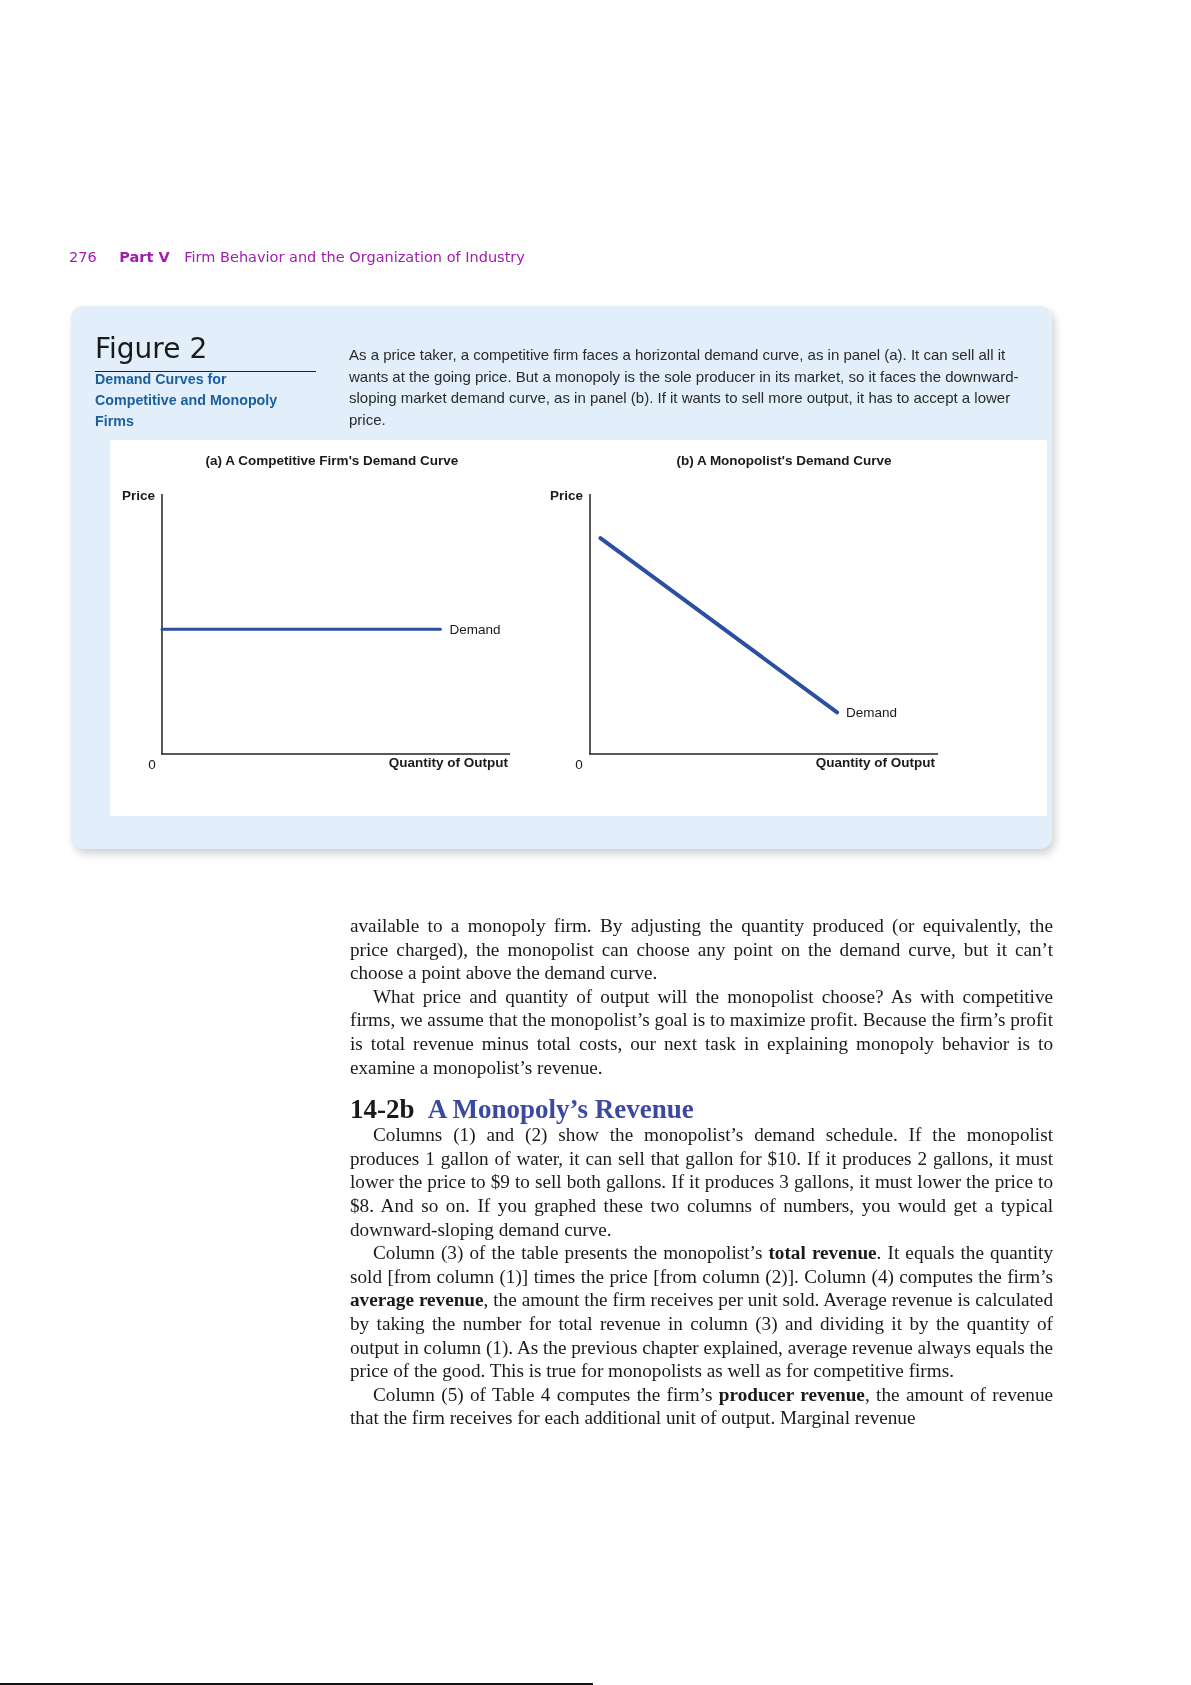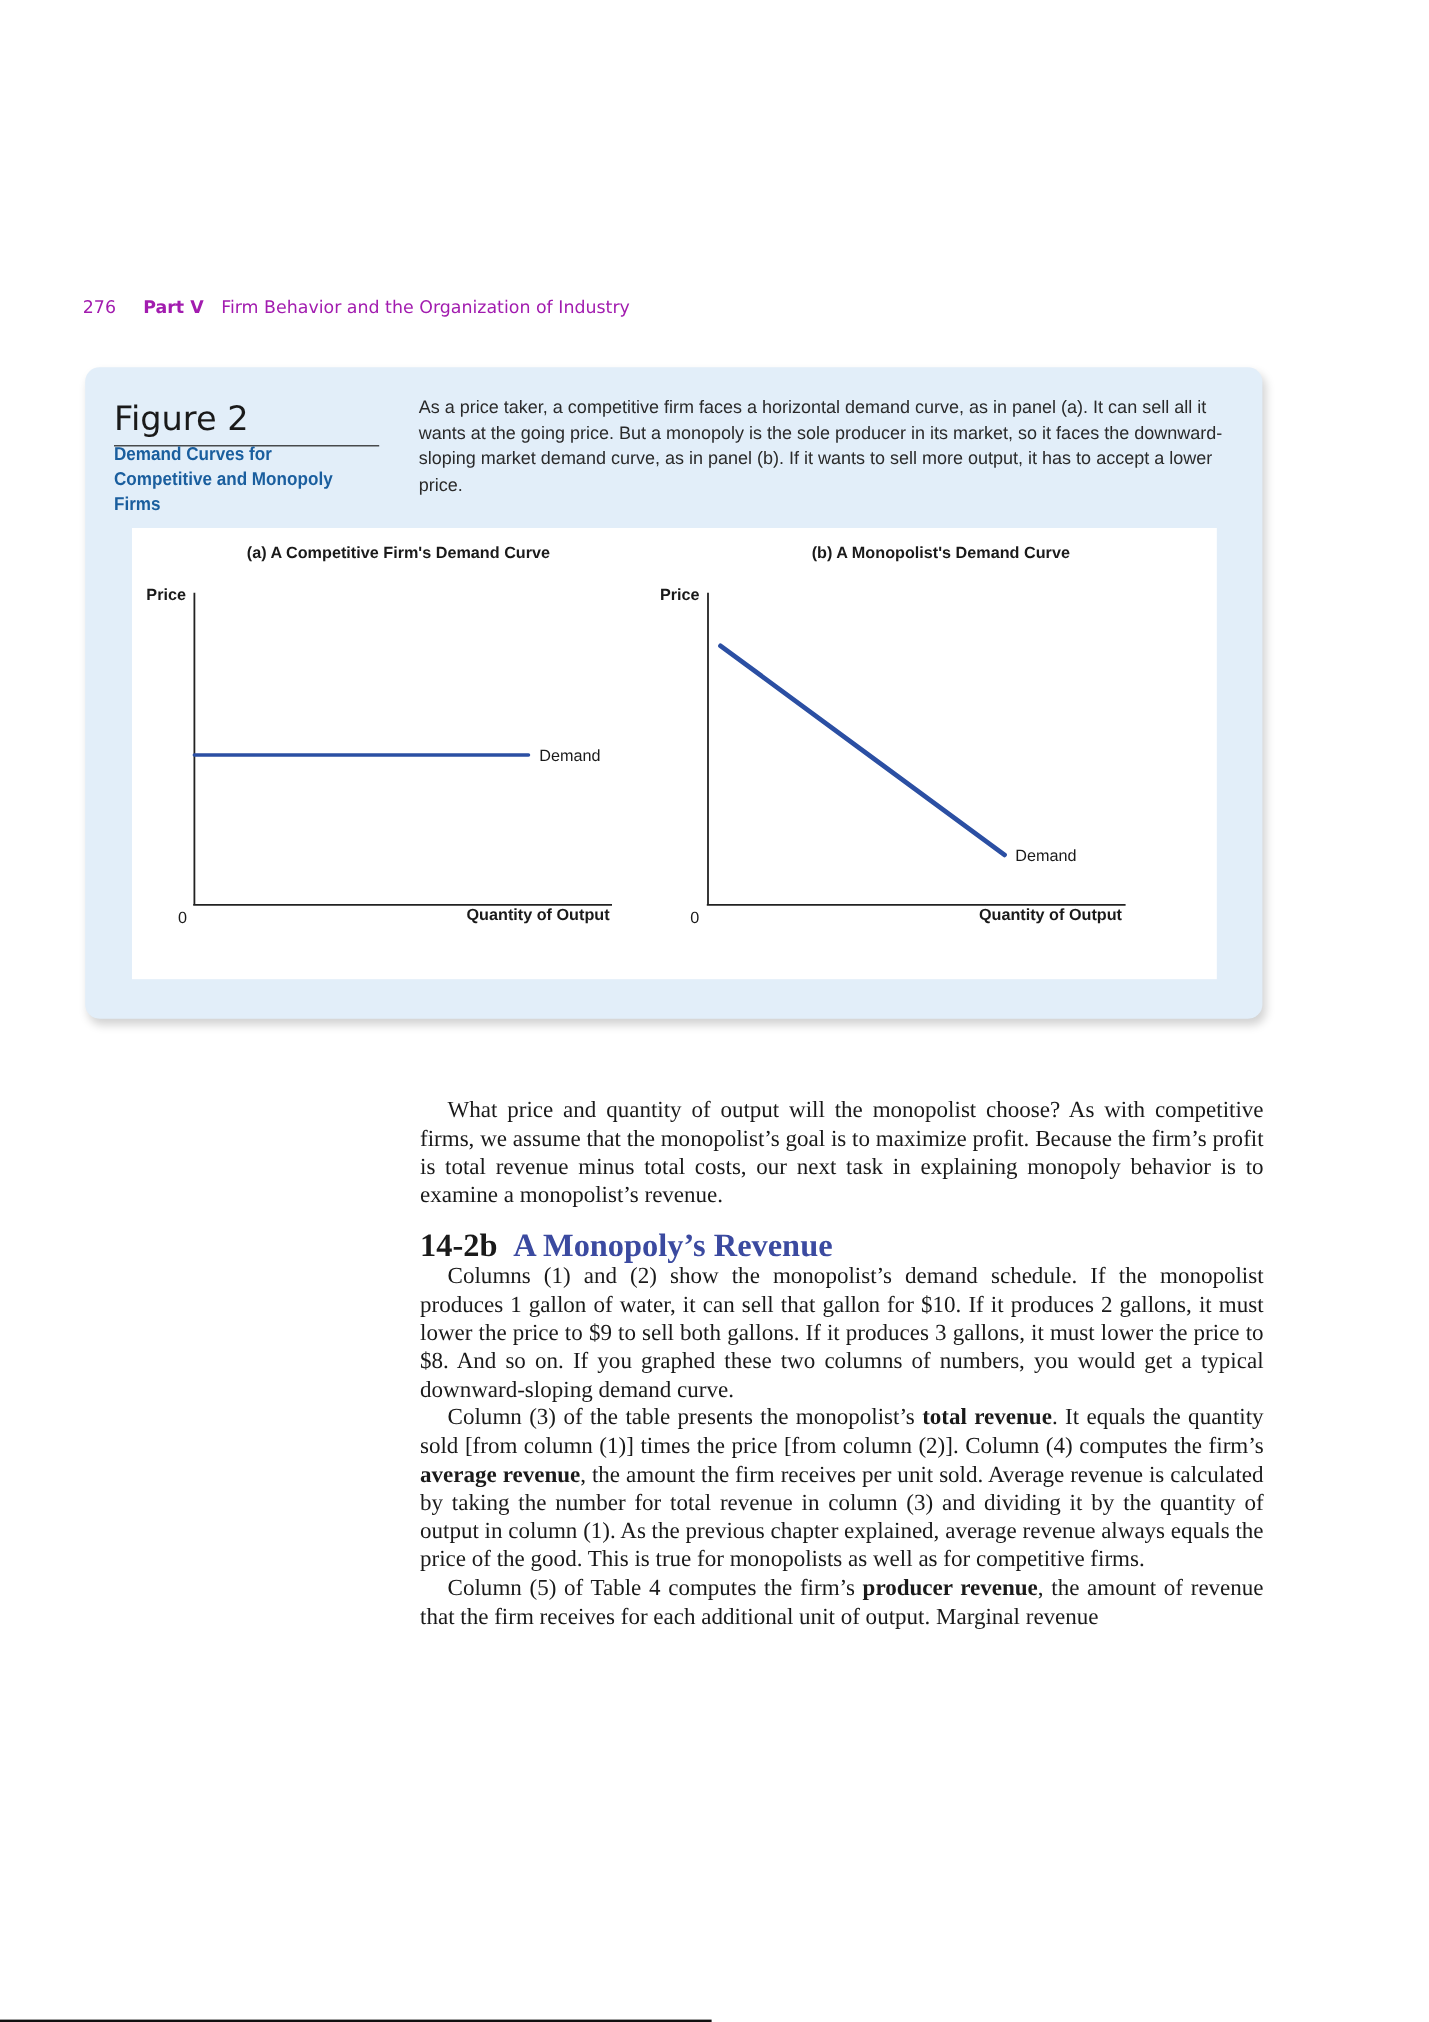--- a/index.html
+++ b/index.html
@@ -21,25 +21,25 @@
     position: absolute; left: 24px; top: 26px; width: 221px;
     font-family: "DejaVu Sans", sans-serif; font-size: 28px; color: #1a1a1a;
     padding-bottom: 6px; border-bottom: 1.5px solid #222;
   }
   .fig-subtitle {
     position: absolute; left: 24px; top: 62px; width: 210px;
     font-family: "Liberation Sans", sans-serif; font-weight: bold; font-size: 15.5px;
     line-height: 21px; color: #1a5e9e; transform: scaleX(0.92); transform-origin: left top;
   }
   .fig-caption {
-    position: absolute; left: 278px; top: 23px; width: 690px;
+    position: absolute; left: 278px; top: 38px; width: 690px;
     font-family: "Liberation Sans", sans-serif; font-size: 15px; line-height: 21.5px; color: #2a2a2a;
   }
   .chart-area {
-    position: absolute; left: 39px; top: 134px; width: 904px; height: 376px; background: #ffffff;
+    position: absolute; left: 39px; top: 134px; width: 904px; height: 376px; background: #ffffff; padding-left: 33px;
   }
   .chart-area svg { position: absolute; left: 0; top: 0; }
   .chart-text { font-family: "Liberation Sans", sans-serif; font-size: 13.5px; fill: #1a1a1a; }
   .chart-title { font-weight: bold; }
   .axis-label { font-weight: bold; }
 
   .body-text {
     position: absolute; left: 350px; top: 914px; width: 703px;
     font-family: "Liberation Serif", serif; font-size: 19.2px; line-height: 23.6px; color: #1a1a1a;
     text-align: justify;
@@ -92,20 +92,21 @@
         <line x1="480" y1="54" x2="480" y2="314" stroke="#222" stroke-width="1.5"></line>
         <line x1="479" y1="314" x2="828" y2="314" stroke="#222" stroke-width="1.5"></line>
         <line id="b-demand" stroke="#2b4fa3" stroke-width="4" stroke-linecap="round" x1="490.44" y1="98.20000000000002" x2="727.0799999999999" y2="272.4"></line>
         <text id="b-demand-label" class="chart-text" x="736.0799999999999" y="277.4">Demand</text>
       </g>
     </svg>
   </div>
 </div>
 
 <div class="body-text">
+  <p>available to a monopoly firm. By adjusting the quantity produced (or equivalently, the price charged), the monopolist can choose any point on the demand curve, but it can’t choose a point above the demand curve.</p>
   <p class="indent">What price and quantity of output will the monopolist choose? As with competitive firms, we assume that the monopolist’s goal is to maximize profit. Because the firm’s profit is total revenue minus total costs, our next task in explaining monopoly behavior is to examine a monopolist’s revenue.</p>
   <div class="section-head">
     <span class="num">14-2b</span>
     <span class="title">A Monopoly’s Revenue</span>
   </div>
   <p class="indent">Columns (1) and (2) show the monopolist’s demand schedule. If the monopolist produces 1 gallon of water, it can sell that gallon for $10. If it produces 2 gallons, it must lower the price to $9 to sell both gallons. If it produces 3 gallons, it must lower the price to $8. And so on. If you graphed these two columns of numbers, you would get a typical downward-sloping demand curve.</p>
   <p class="indent"><span>Column (3) of the table presents the monopolist’s </span><b>total revenue</b><span>. It equals the quantity sold [from column (1)] times the price [from column (2)]. Column (4) computes the firm’s </span><b>average revenue</b><span>, the amount the firm receives per unit sold. Average revenue is calculated by taking the number for total revenue in column (3) and dividing it by the quantity of output in column (1). As the previous chapter explained, average revenue always equals the price of the good. This is true for monopolists as well as for competitive firms.</span></p>
   <p class="indent"><span>Column (5) of Table 4 computes the firm’s </span><b>producer revenue</b><span>, the amount of revenue that the firm receives for each additional unit of output. Marginal revenue</span></p>
 </div>
 

